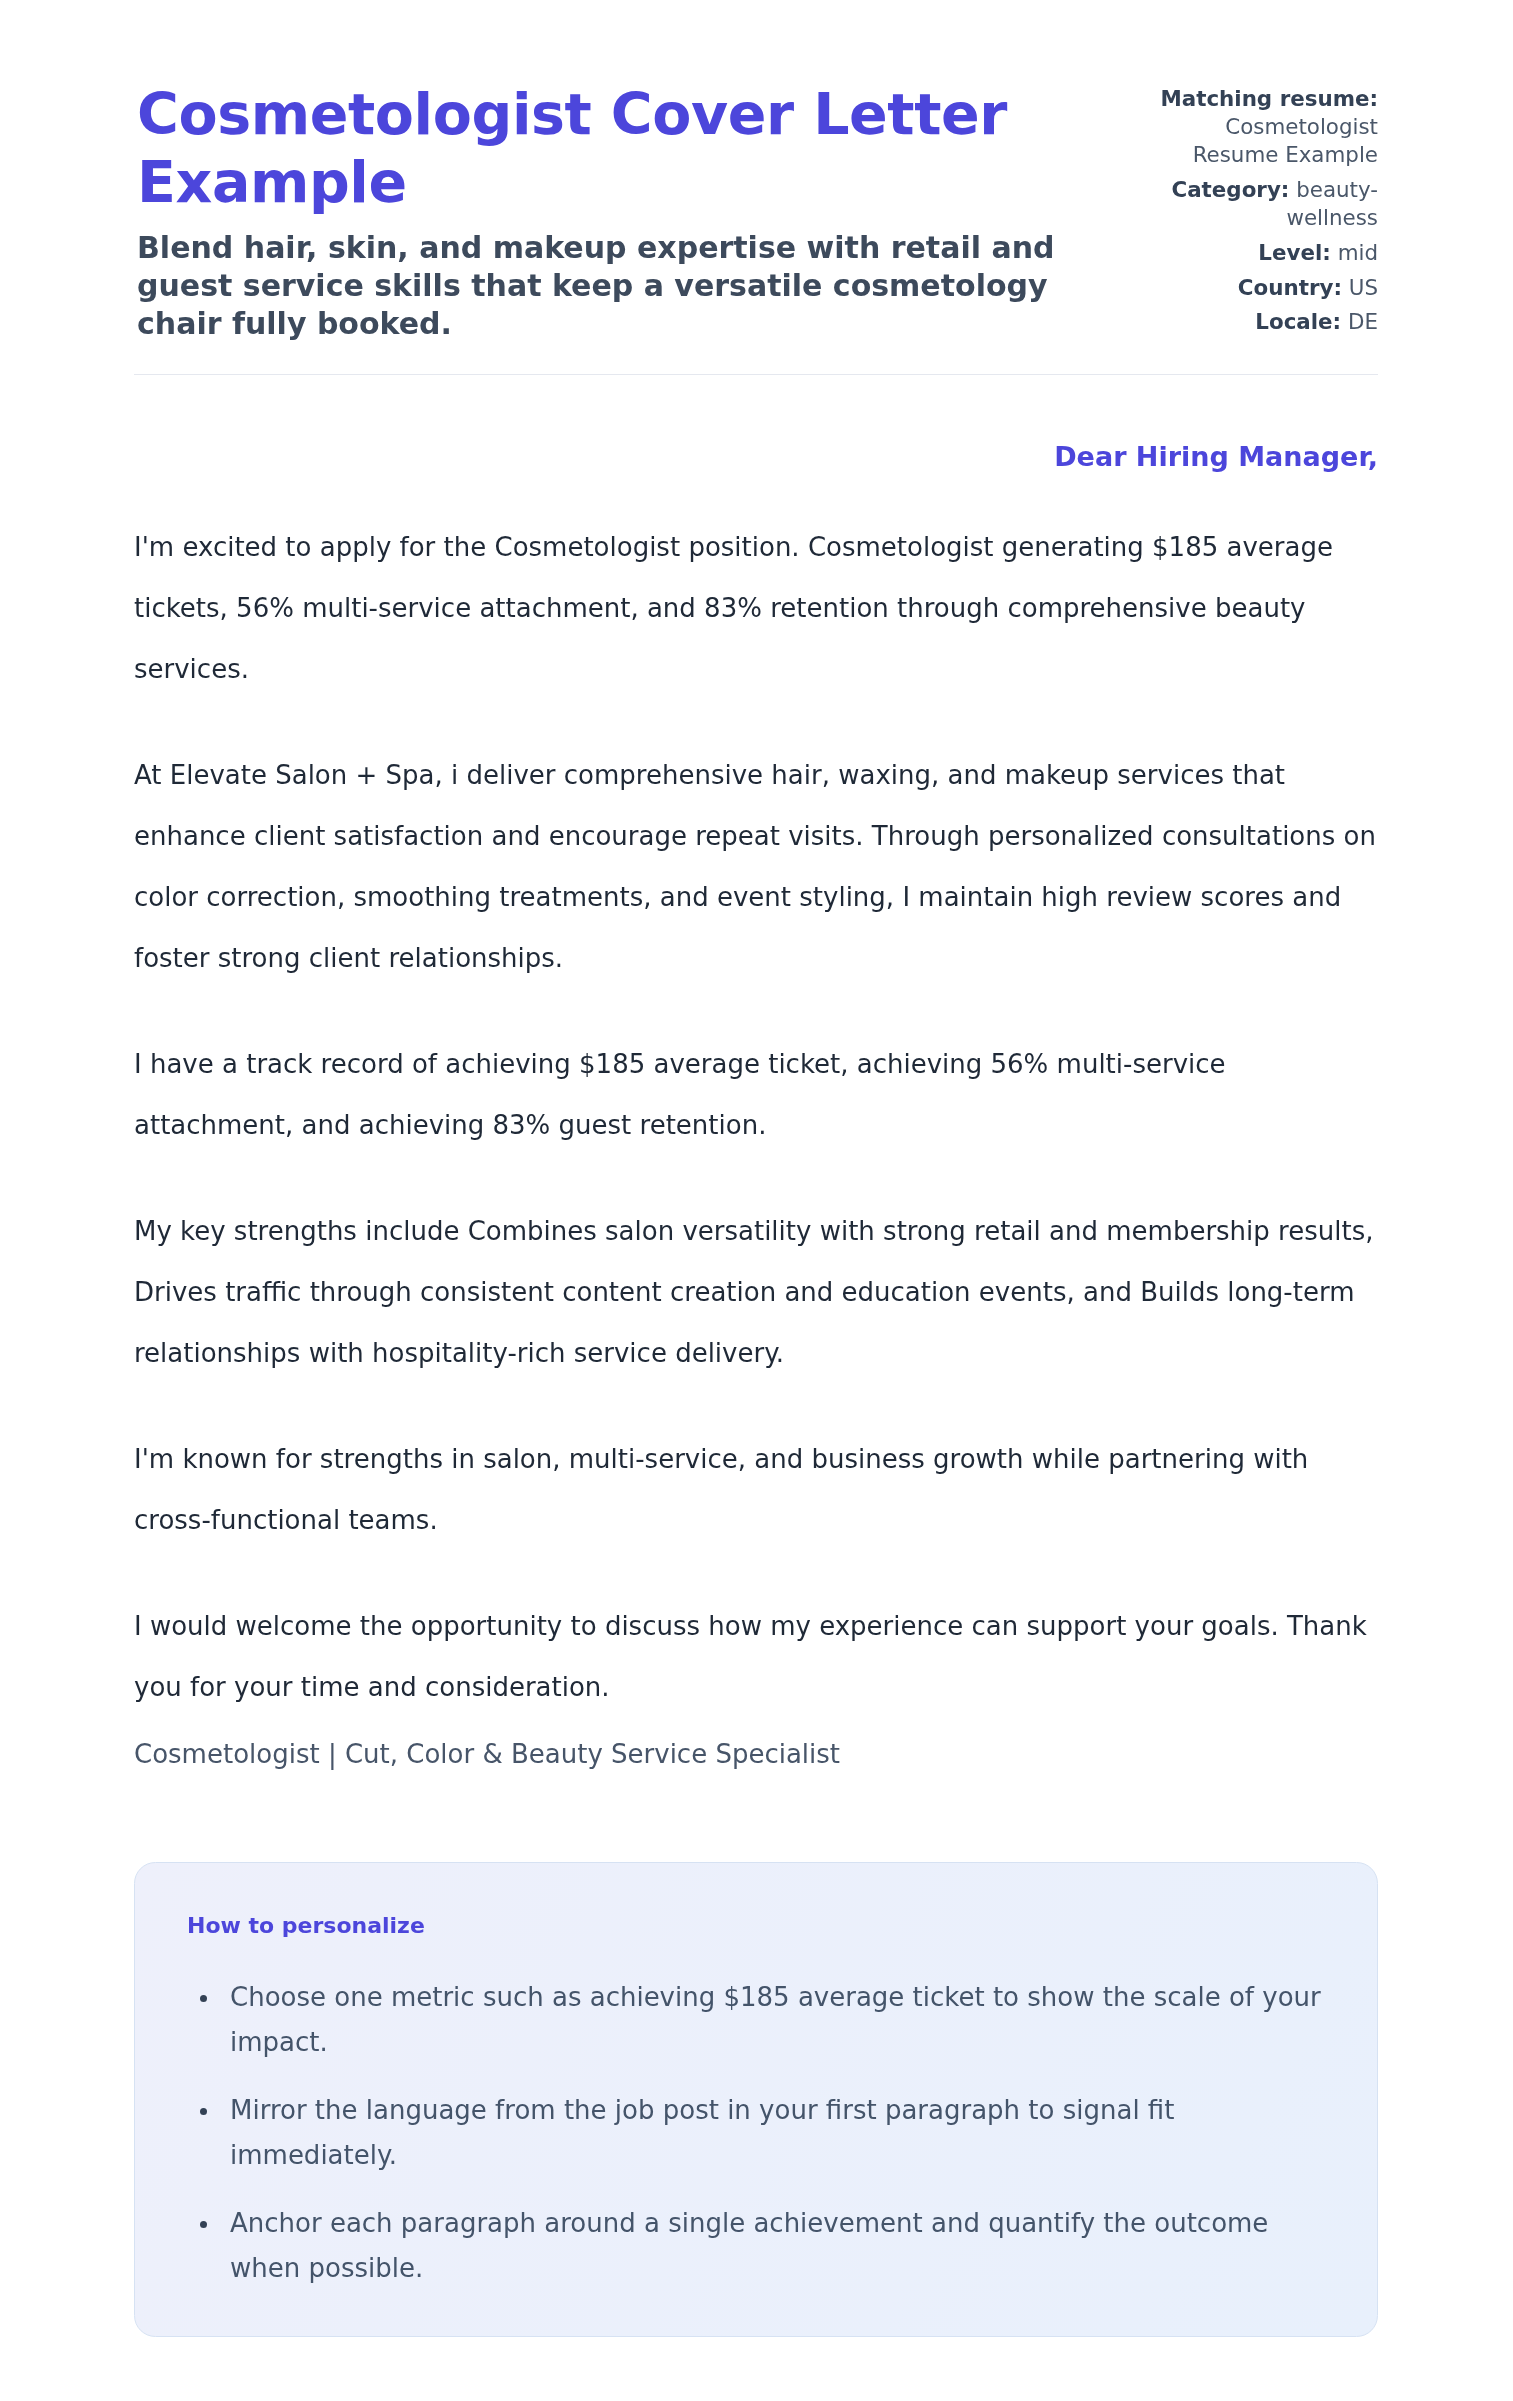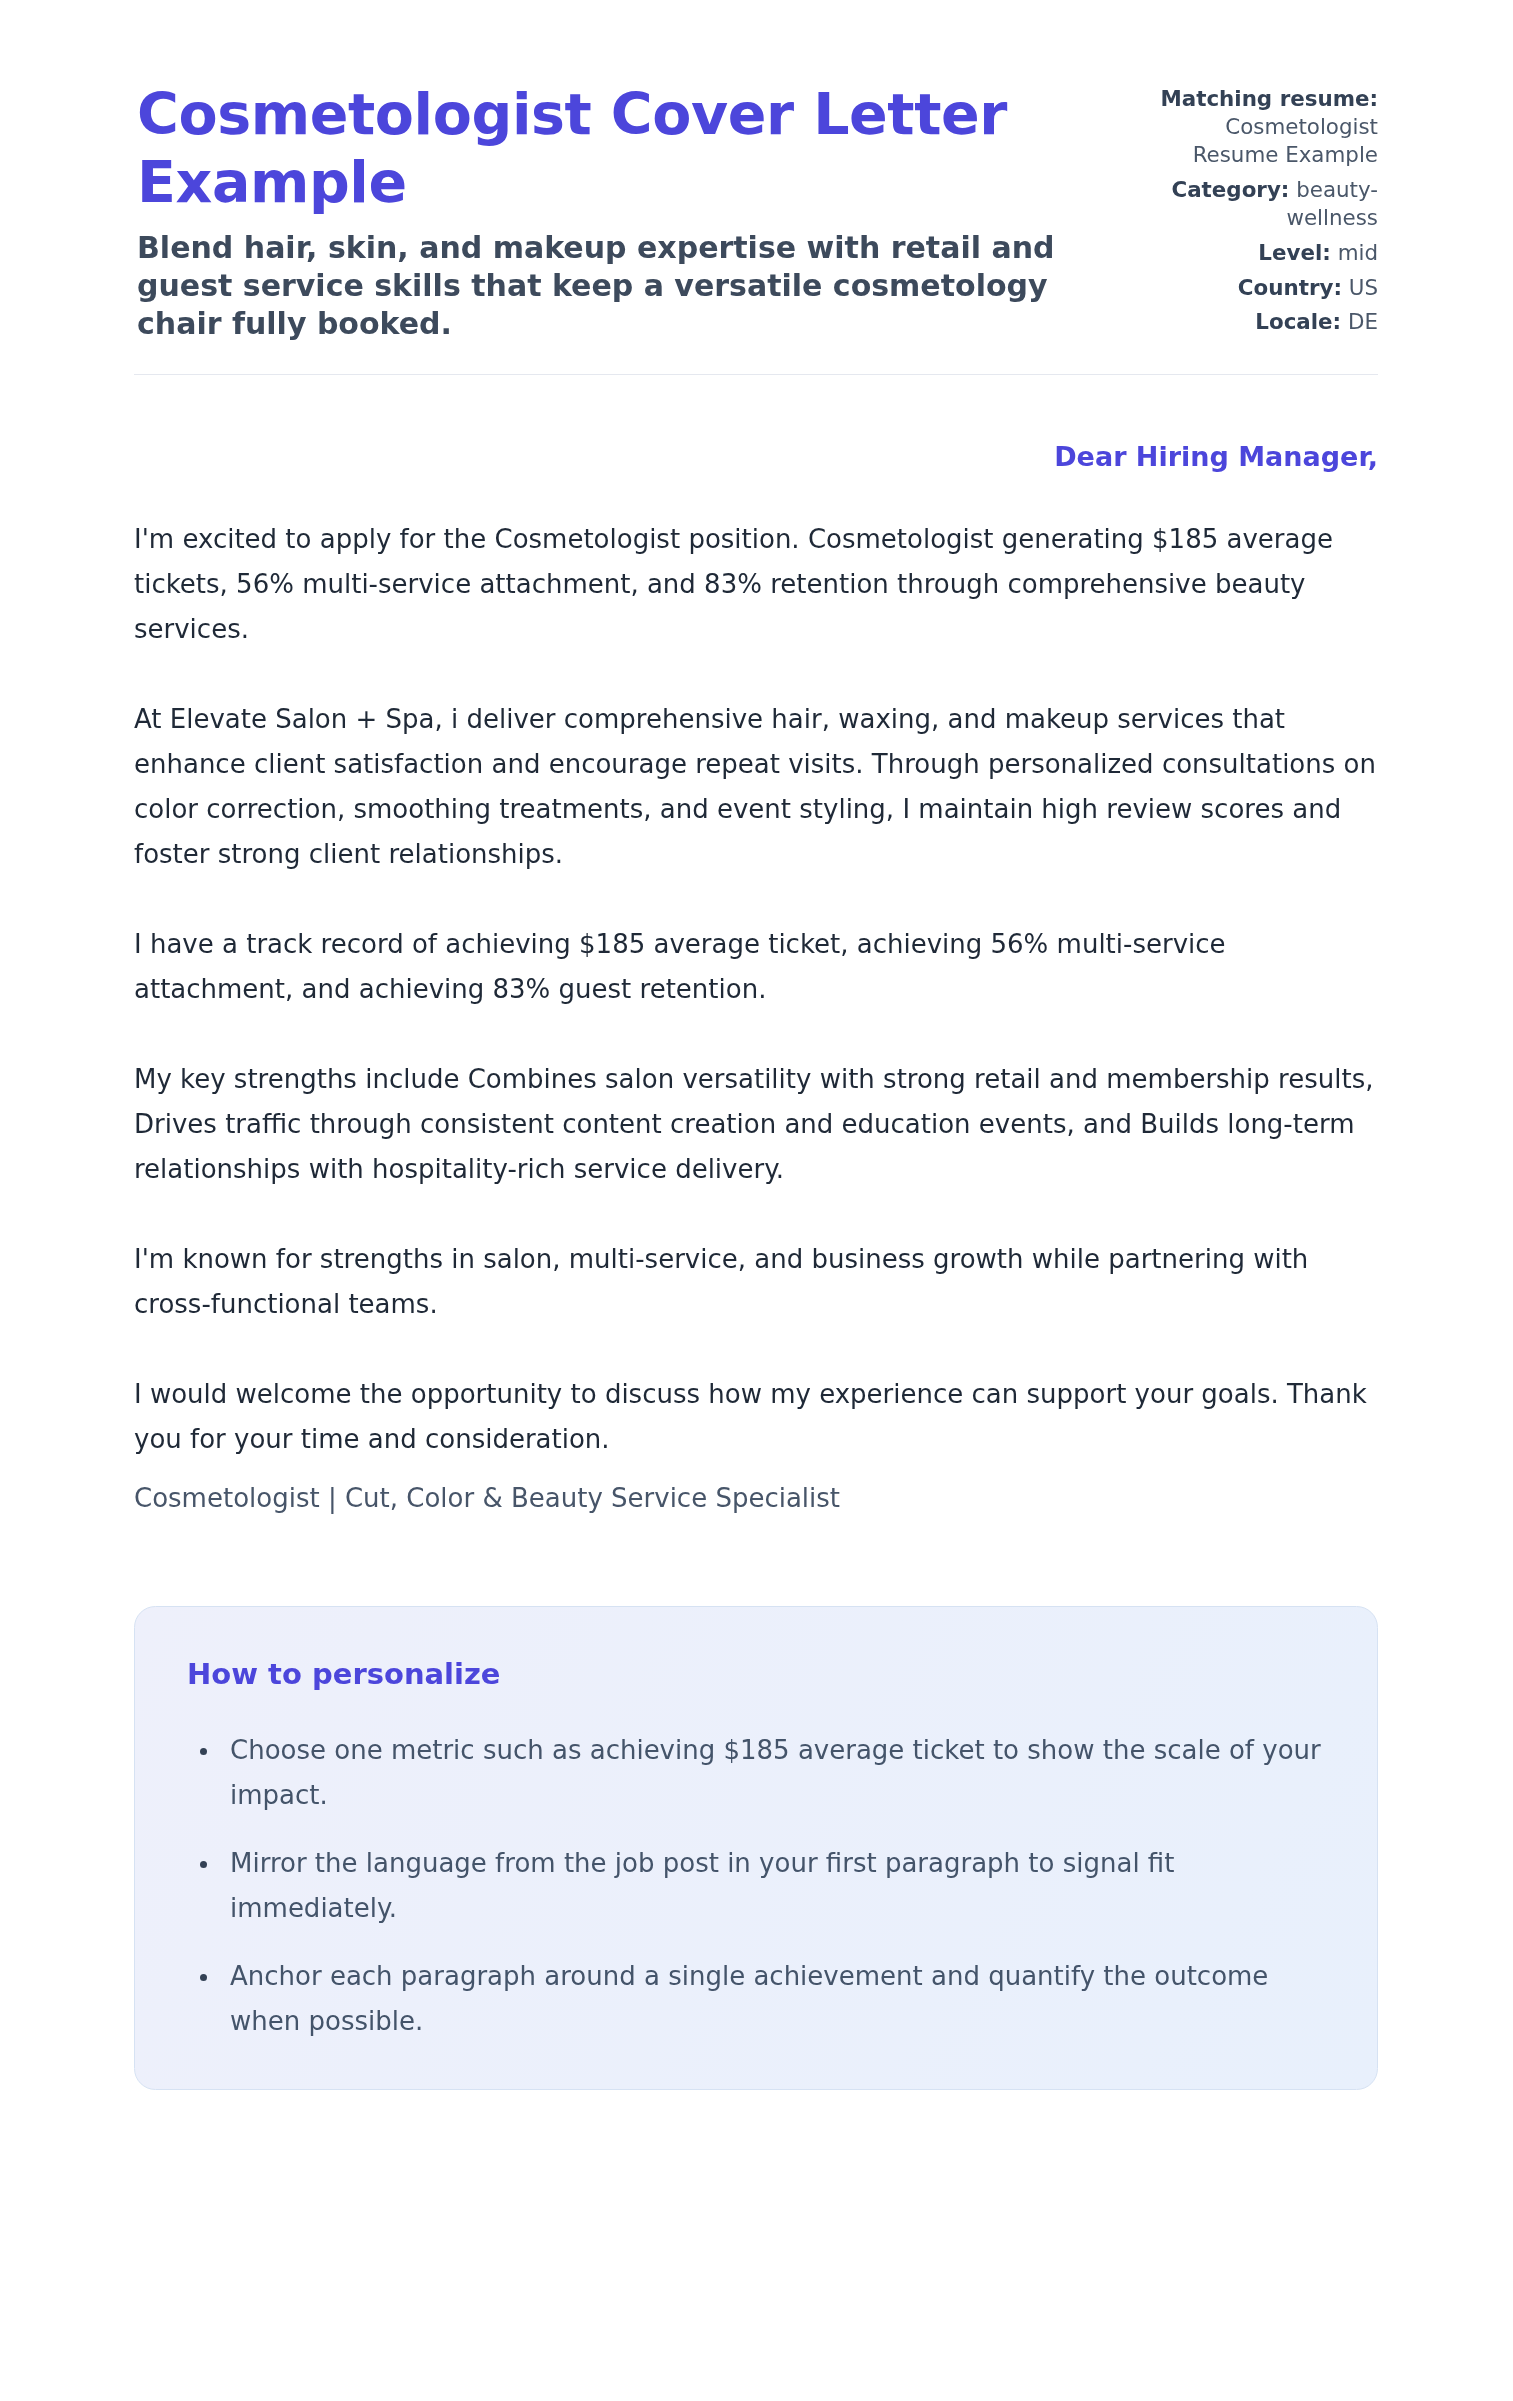--- a/index.html
+++ b/index.html
@@ -53,21 +53,21 @@
   .salutation {
     margin: 66px 0 0;
     font-size: 27px;
     font-weight: 700;
     color: #4c46db;
     text-align: right;
   }
   .para {
     margin: 45px 0 0;
     font-size: 26px;
-    line-height: 45px;
+    line-height: 61px;
     color: #1f2937;
   }
   .sig-name {
     margin: 68px 0 0;
     font-size: 27px;
     font-weight: 700;
     color: #1f2937;
   }
   .sig-role {
     margin: 21.4px 0 0;
@@ -91,21 +91,21 @@
   
   .how-box {
     margin-top: 93px;
     background: linear-gradient(120deg, #eef0fb 0%, #e8f0fc 100%);
     border: 1.8px solid #d6e2f3;
     border-radius: 21.4px;
     padding: 50px 52px 45px;
   }
   .how-title {
     margin: 0;
-    font-size: 29px;
+    font-size: 22px;
     font-weight: 700;
     color: #4c46db;
   }
   .how-list { margin: 37px 0 0; padding-left: 34px; }
   .how-list li {
     font-size: 26px;
     line-height: 45px;
     color: #44546a;
     margin-bottom: 23px;
     padding-left: 9px;

